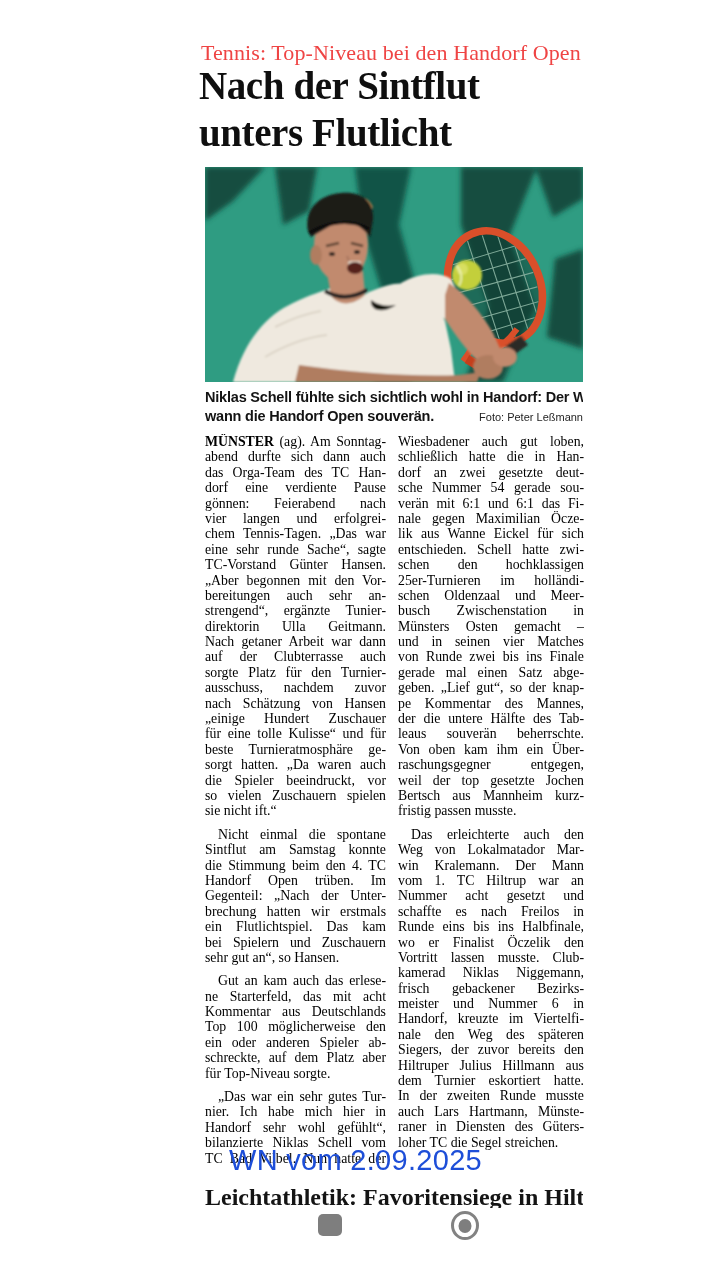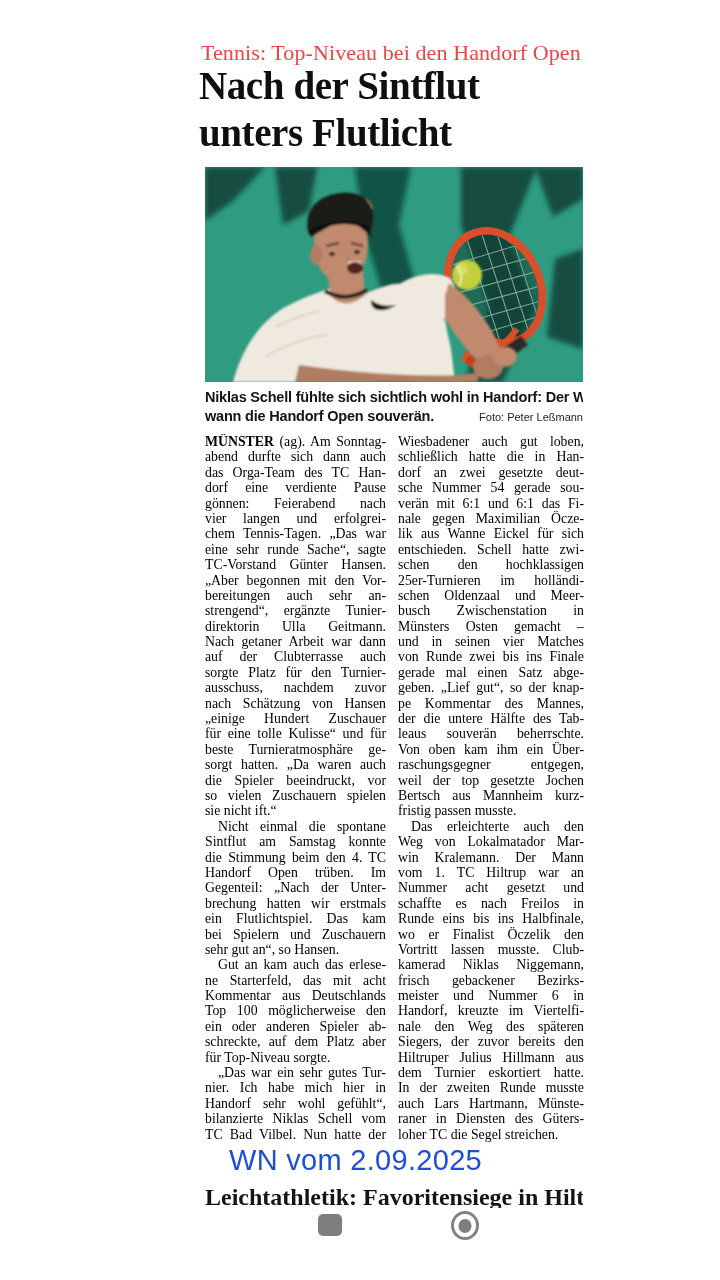--- a/index.html
+++ b/index.html
@@ -31,21 +31,21 @@
     position:absolute;top:434px;color:#000000;
     font-size:13.8px;line-height:15.4px;
   }
   #col-left{left:205px;width:181px;}
   #col-right{left:398px;width:186px;}
   .ln{
     height:15.4px;text-align:justify;text-align-last:justify;
     white-space:nowrap;overflow:hidden;
   }
   .ln.end{text-align-last:left;}
-  .ln.ind{padding-left:13px;}
+  .ln.ind{padding-left:13px;margin-top:8px;}
   .wn-overlay{
     position:absolute;left:229px;top:1145px;
     font-family:"Liberation Sans", sans-serif;font-size:29px;line-height:31px;
     color:#1d4ed8;letter-spacing:.3px;white-space:nowrap;
   }
   .next-headline{
     position:absolute;left:205px;top:1184px;width:378px;height:24px;overflow:hidden;
     font-weight:bold;font-size:24px;line-height:26px;color:#141414;white-space:nowrap;
   }
   .nav-square{

